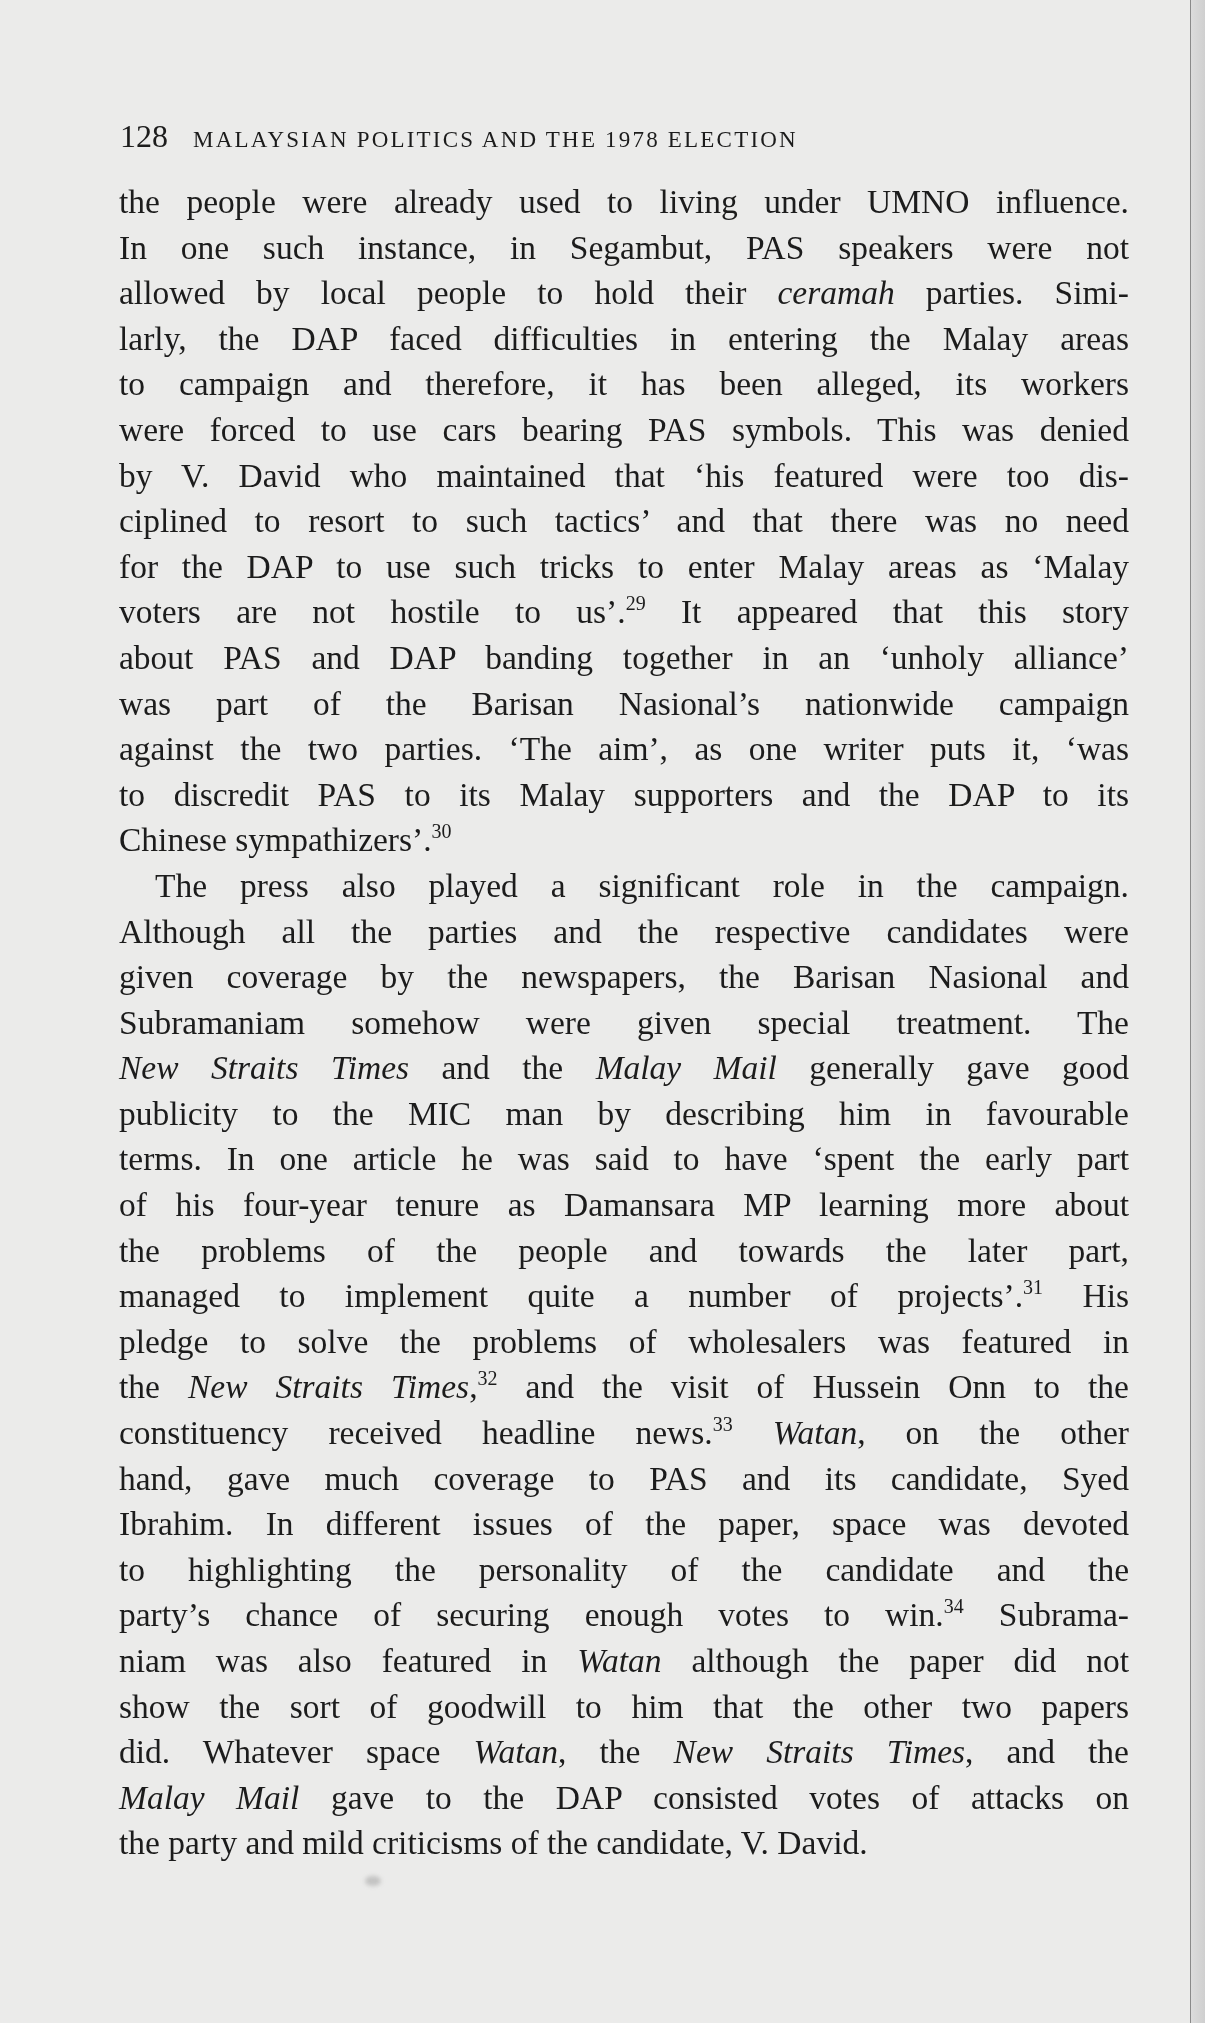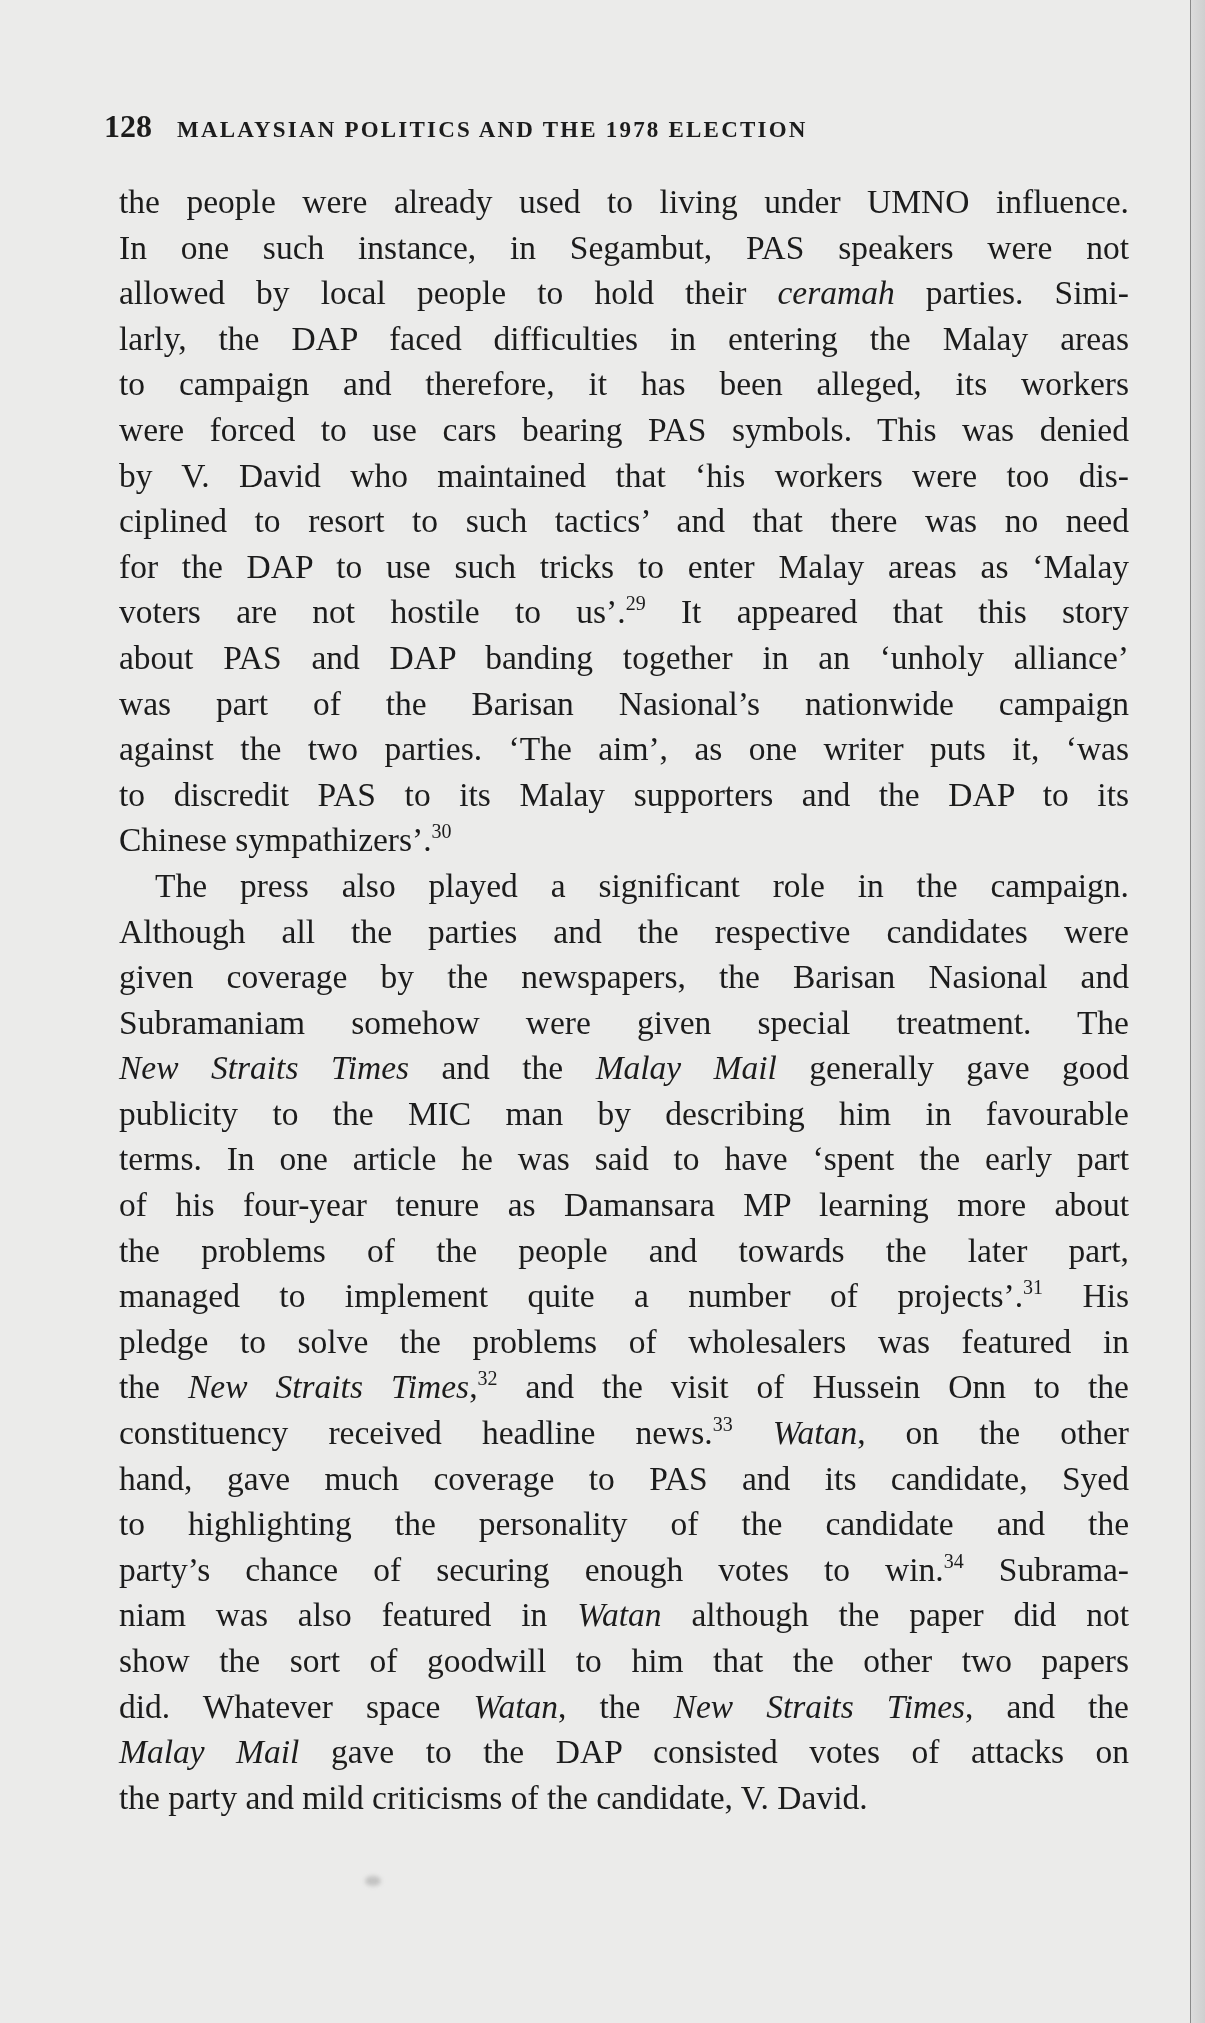--- a/index.html
+++ b/index.html
@@ -8,22 +8,22 @@
     background: #ebebea;
     font-family: "Liberation Serif", "DejaVu Serif", serif;
     color: #1c1c1c;
   }
   .page-edge {
     position: absolute; top: 0; right: 0; width: 14px; height: 100%;
     background: linear-gradient(to right, #dcdcdc, #cfcfcf);
     border-left: 1.5px solid #8a8a8a;
   }
   .running-head {
-    position: absolute; left: 104px; top: 108px; width: 1000px;
-    font-size: 28px; line-height: 36px; white-space: nowrap; font-weight: bold;
+    position: absolute; left: 120px; top: 108px; width: 1000px;
+    font-size: 28px; line-height: 57px; white-space: nowrap;
   }
   .running-head .folio { font-size: 32px; margin-right: 18px; }
   .running-head .title { letter-spacing: 2.2px; font-size: 23px; text-transform: uppercase; }
   .body-text {
     position: absolute; left: 119px; top: 179px; width: 1010px;
     font-size: 33.5px; line-height: 45.6px;
     text-align: justify;
   }
   .line { display: block; white-space: nowrap; text-align-last: justify; text-align: justify; height: 45.6px; }
   .line.last { text-align-last: left; }
@@ -45,21 +45,21 @@
   <span class="title">Malaysian Politics and the 1978 Election</span>
 </div>
 
 <div class="body-text" id="body-text">
     <span class="line"><span>the people were already used to living under UMNO influence.</span></span>
     <span class="line"><span>In one such instance, in Segambut, PAS speakers were not</span></span>
     <span class="line"><span>allowed by local people to hold their </span><i>ceramah</i><span> parties. Simi-</span></span>
     <span class="line"><span>larly, the DAP faced difficulties in entering the Malay areas</span></span>
     <span class="line"><span>to campaign and therefore, it has been alleged, its workers</span></span>
     <span class="line"><span>were forced to use cars bearing PAS symbols. This was denied</span></span>
-    <span class="line"><span>by V. David who maintained that ‘his workers were too dis-</span></span>
+    <span class="line"><span>by V. David who maintained that ‘his featured were too dis-</span></span>
     <span class="line"><span>ciplined to resort to such tactics’ and that there was no need</span></span>
     <span class="line"><span>for the DAP to use such tricks to enter Malay areas as ‘Malay</span></span>
     <span class="line"><span>voters are not hostile to us’.</span><sup>29</sup><span> It appeared that this story</span></span>
     <span class="line"><span>about PAS and DAP banding together in an ‘unholy alliance’</span></span>
     <span class="line"><span>was part of the Barisan Nasional’s nationwide campaign</span></span>
     <span class="line"><span>against the two parties. ‘The aim’, as one writer puts it, ‘was</span></span>
     <span class="line"><span>to discredit PAS to its Malay supporters and the DAP to its</span></span>
     <span class="line last"><span>Chinese sympathizers’.</span><sup>30</sup></span>
     <span class="line indent"><span>The press also played a significant role in the campaign.</span></span>
     <span class="line"><span>Although all the parties and the respective candidates were</span></span>
@@ -68,20 +68,21 @@
     <span class="line"><i>New Straits Times</i><span> and the </span><i>Malay Mail</i><span> generally gave good</span></span>
     <span class="line"><span>publicity to the MIC man by describing him in favourable</span></span>
     <span class="line"><span>terms. In one article he was said to have ‘spent the early part</span></span>
     <span class="line"><span>of his four-year tenure as Damansara MP learning more about</span></span>
     <span class="line"><span>the problems of the people and towards the later part,</span></span>
     <span class="line"><span>managed to implement quite a number of projects’.</span><sup>31</sup><span> His</span></span>
     <span class="line"><span>pledge to solve the problems of wholesalers was featured in</span></span>
     <span class="line"><span>the </span><i>New Straits Times</i><span>,</span><sup>32</sup><span> and the visit of Hussein Onn to the</span></span>
     <span class="line"><span>constituency received headline news.</span><sup>33</sup><span> </span><i>Watan</i><span>, on the other</span></span>
     <span class="line"><span>hand, gave much coverage to PAS and its candidate, Syed</span></span>
+    <span class="line"><span>Ibrahim. In different issues of the paper, space was devoted</span></span>
     <span class="line"><span>to highlighting the personality of the candidate and the</span></span>
     <span class="line"><span>party’s chance of securing enough votes to win.</span><sup>34</sup><span> Subrama-</span></span>
     <span class="line"><span>niam was also featured in </span><i>Watan</i><span> although the paper did not</span></span>
     <span class="line"><span>show the sort of goodwill to him that the other two papers</span></span>
     <span class="line"><span>did. Whatever space </span><i>Watan</i><span>, the </span><i>New Straits Times</i><span>, and the</span></span>
     <span class="line"><i>Malay Mail</i><span> gave to the DAP consisted votes of attacks on</span></span>
     <span class="line last"><span>the party and mild criticisms of the candidate, V. David.</span></span>
   </div>
 
 <div class="smudge"></div>

